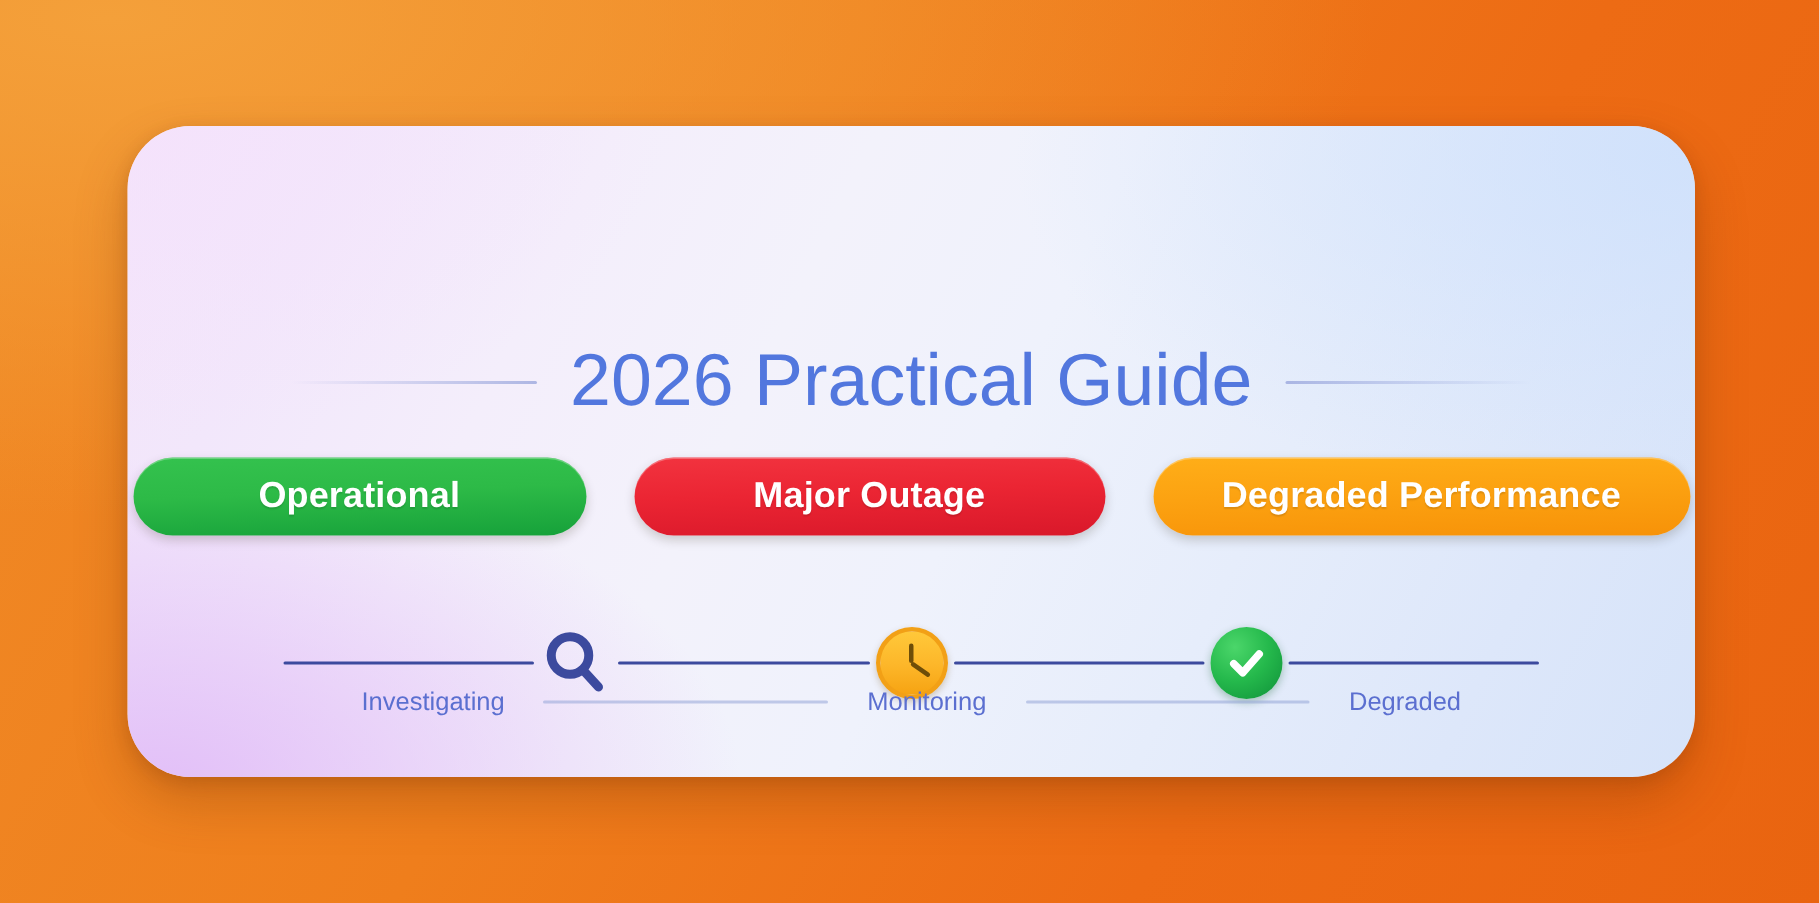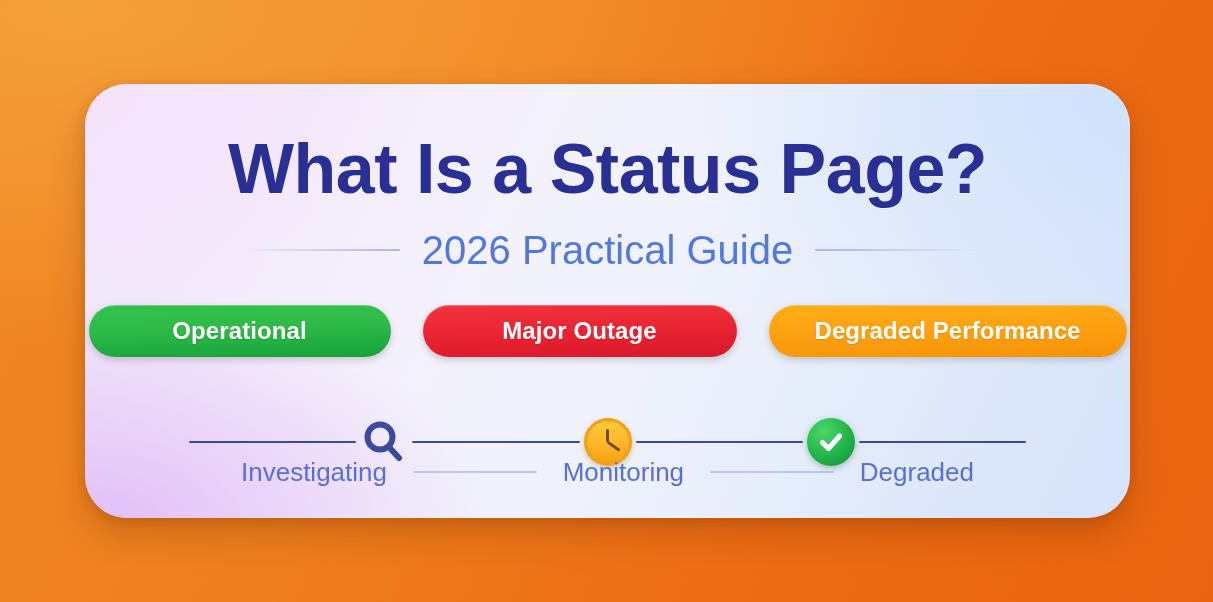--- a/index.html
+++ b/index.html
@@ -96,21 +96,21 @@
     width: 164px;
     border-radius: 2px;
   }
   .sub-rule.left {
     background: linear-gradient(90deg, rgba(150,163,219,0) 0%, rgba(150,163,219,0.75) 100%);
   }
   .sub-rule.right {
     background: linear-gradient(90deg, rgba(150,163,219,0.75) 0%, rgba(150,163,219,0) 100%);
   }
   #subtitle {
-    font-size: 40px;
+    font-size: 49px;
     font-weight: normal;
     color: #5277DE;
     white-space: nowrap;
     line-height: 1;
   }
 
   
   #badges {
     position: absolute;
     left: 0;
@@ -227,21 +227,21 @@
   #labels {
     position: absolute;
     left: 0;
     right: 0;
     top: 73px;
     display: flex;
     align-items: center;
   }
   .step-label {
     flex: 0 0 auto;
-    font-size: 26px;
+    font-size: 17px;
     color: #5B6FD0;
     white-space: nowrap;
     line-height: 1;
   }
   .label-gap-line {
     flex: 1 1 auto;
     height: 2px;
     margin: 0 26px;
     background: rgba(150,165,215,0.55);
     border-radius: 1px;
@@ -249,21 +249,20 @@
   .label-spacer { flex: 0 0 auto; width: 52px; }
 </style>
 </head>
 <body>
 
 <div id="stage">
 
   <div id="card">
     <div class="card-inner">
 
-      <div id="title">What Is a Status Page?</div>
 
       <div id="subtitle-row">
         <div class="sub-rule left"></div>
         <div id="subtitle">2026 Practical Guide</div>
         <div class="sub-rule right"></div>
       </div>
 
       <div id="badges">
         <div class="badge green">Operational</div>
         <div class="badge red">Major Outage</div>

